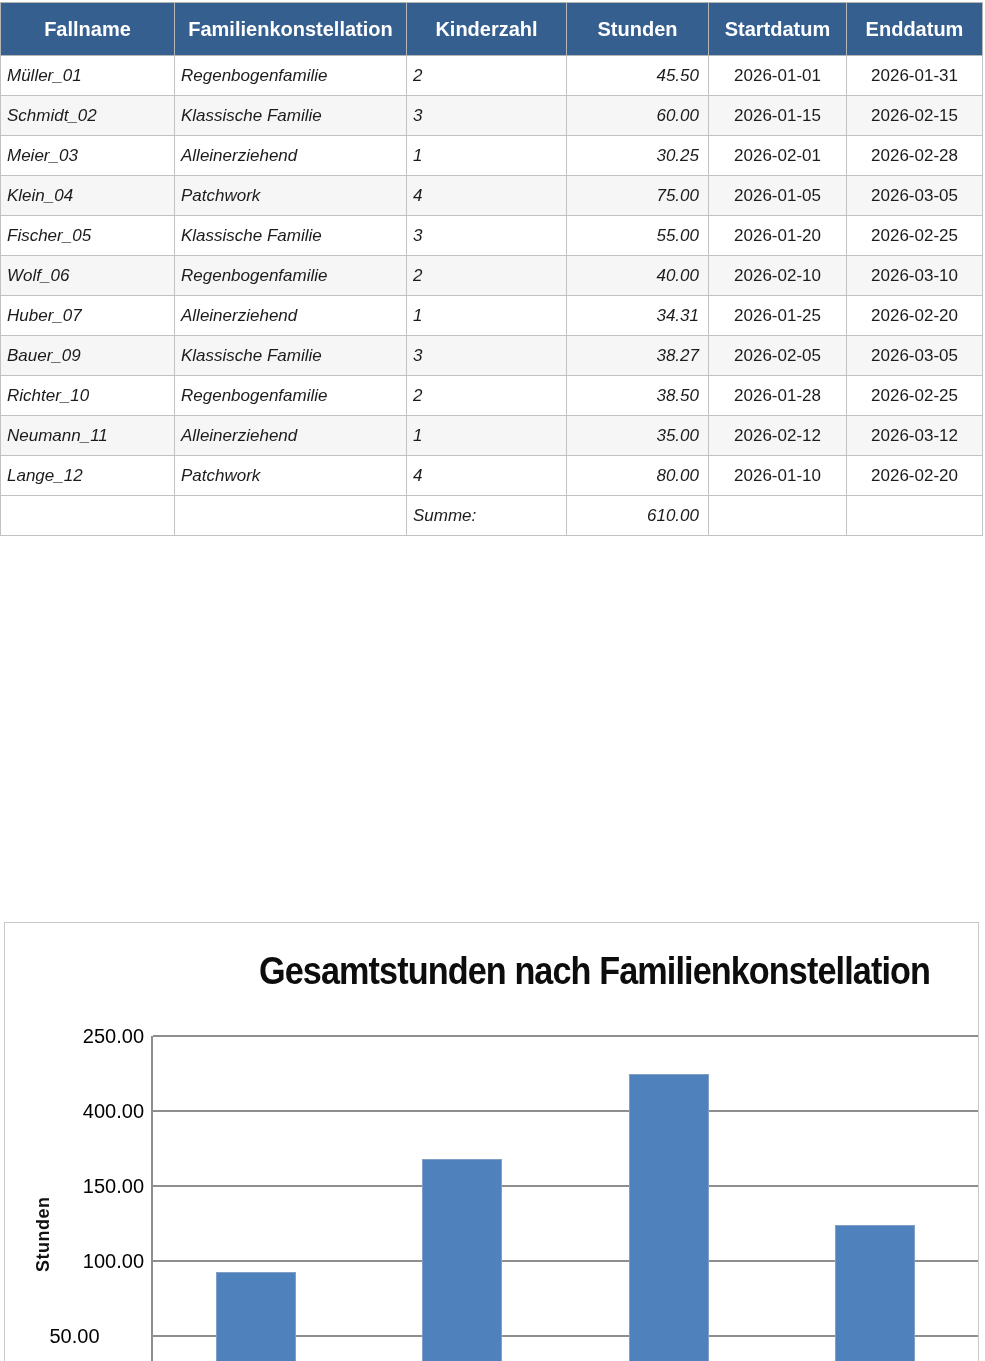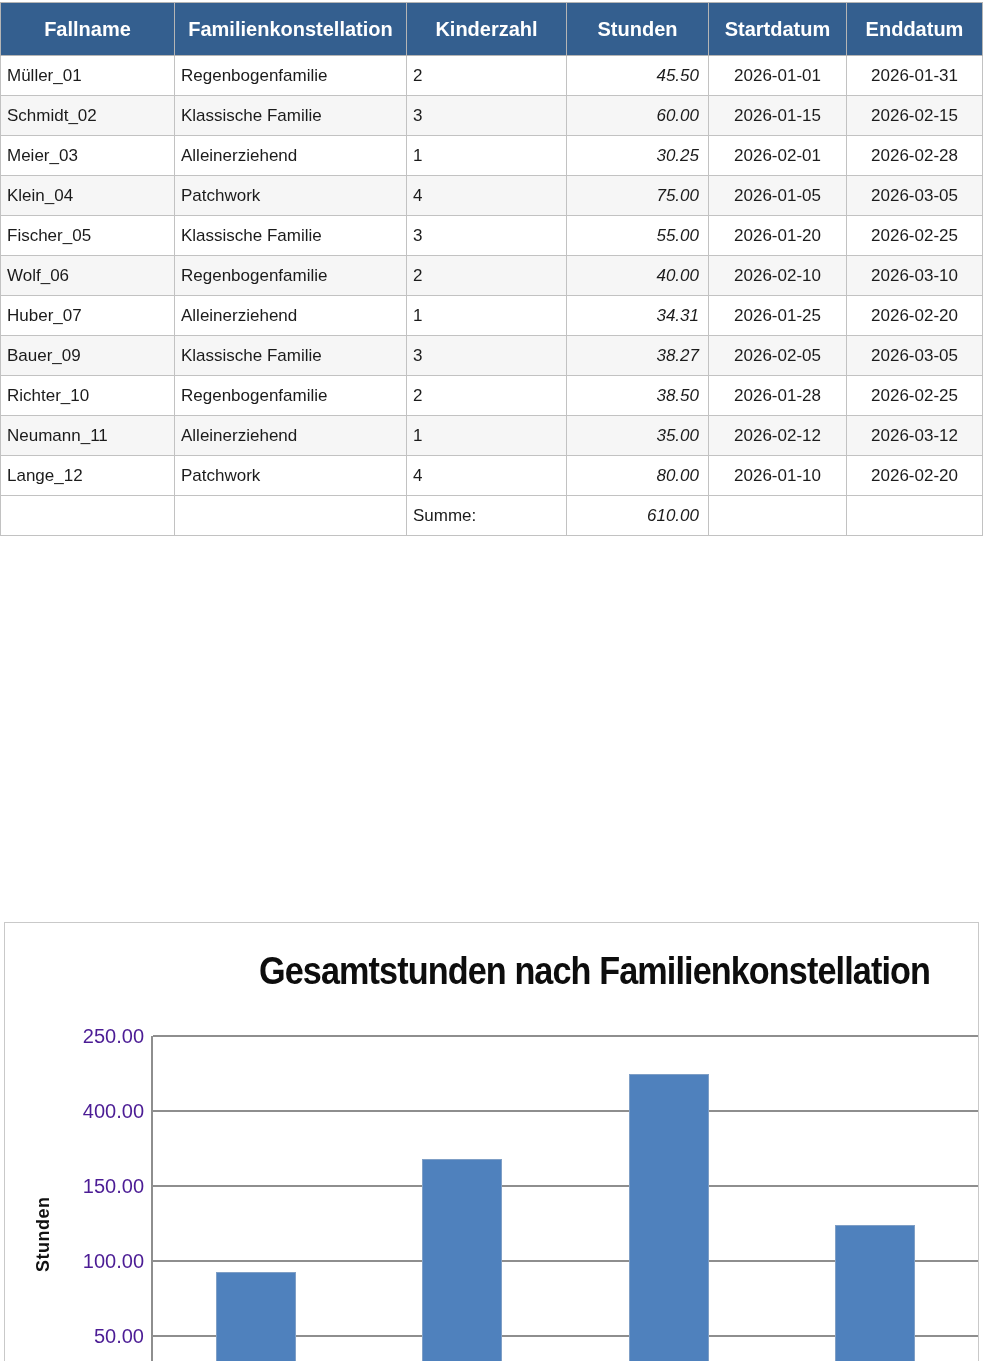--- a/index.html
+++ b/index.html
@@ -42,21 +42,21 @@
     color: #1b1b1b;
     border: 1px solid #c2c2c2;
     padding: 0 6px;
     background-clip: padding-box;
     overflow: hidden;
     white-space: nowrap;
   }
   .data-table tbody tr:nth-child(even) td { background-color: #f6f6f6; }
   .data-table tbody tr:nth-child(odd) td  { background-color: #ffffff; }
   .data-table tfoot td { background: #ffffff; }
-  td.a-left   { text-align: left; }
+  td.a-left   { text-align: left; font-style: italic; }
   td.a-center { text-align: center; padding: 0 20px; }
   td.a-right  { text-align: right; padding-right: 9px; font-style: italic; }
 
   
   .chart {
     position: absolute;
     left: 4px; top: 922px;
     width: 973px; height: 720px;
     border: 1px solid #c9c9c9;
     background: #ffffff;
@@ -82,21 +82,21 @@
     letter-spacing: 0.5px;
     color: #111;
   }
   .yticks { position: absolute; left: 0; top: 0; width: 973px; height: 720px; pointer-events: none; }
   .ytick {
     position: absolute;
     left: 0; width: 139px;
     text-align: right;
     font-size: 20px;
     line-height: 24px;
-    color: #4c1d95;
+    color: #000000;
   }
   .plot {
     position: absolute;
     left: 148px; top: 113px;
     width: 825px; height: 600px;
   }
   .axis-y {
     position: absolute;
     left: -2px; top: 0;
     width: 2px; height: 377px;
@@ -243,21 +243,21 @@
   </table>
 
   <div class="chart">
     <div class="chart-title">Gesamtstunden nach Familienkonstellation</div>
     <div class="y-axis-title">Stunden</div>
     <div class="yticks">
         <div class="ytick" style="top: 101px;">250.00</div>
         <div class="ytick" style="top: 176px;">400.00</div>
         <div class="ytick" style="top: 251px;">150.00</div>
         <div class="ytick" style="top: 326px;">100.00</div>
-        <div class="ytick" style="top: 401px;">50.00</div>
+        <div class="ytick" style="top: 401px; text-align: center;">50.00</div>
       </div>
     <div class="plot">
       <div class="axis-y"></div>
       <div>
           <div class="gridline" style="top: -1px;"></div>
           <div class="gridline" style="top: 74px;"></div>
           <div class="gridline" style="top: 149px;"></div>
           <div class="gridline" style="top: 224px;"></div>
           <div class="gridline" style="top: 299px;"></div>
         </div>

